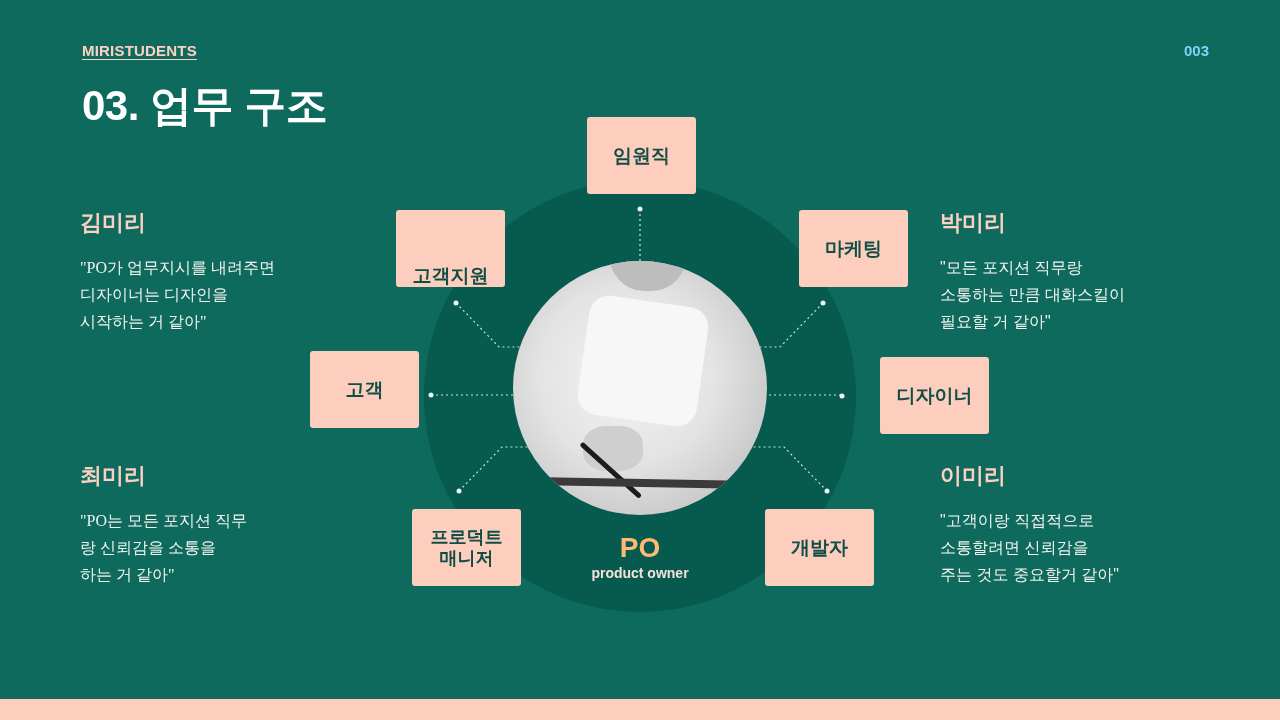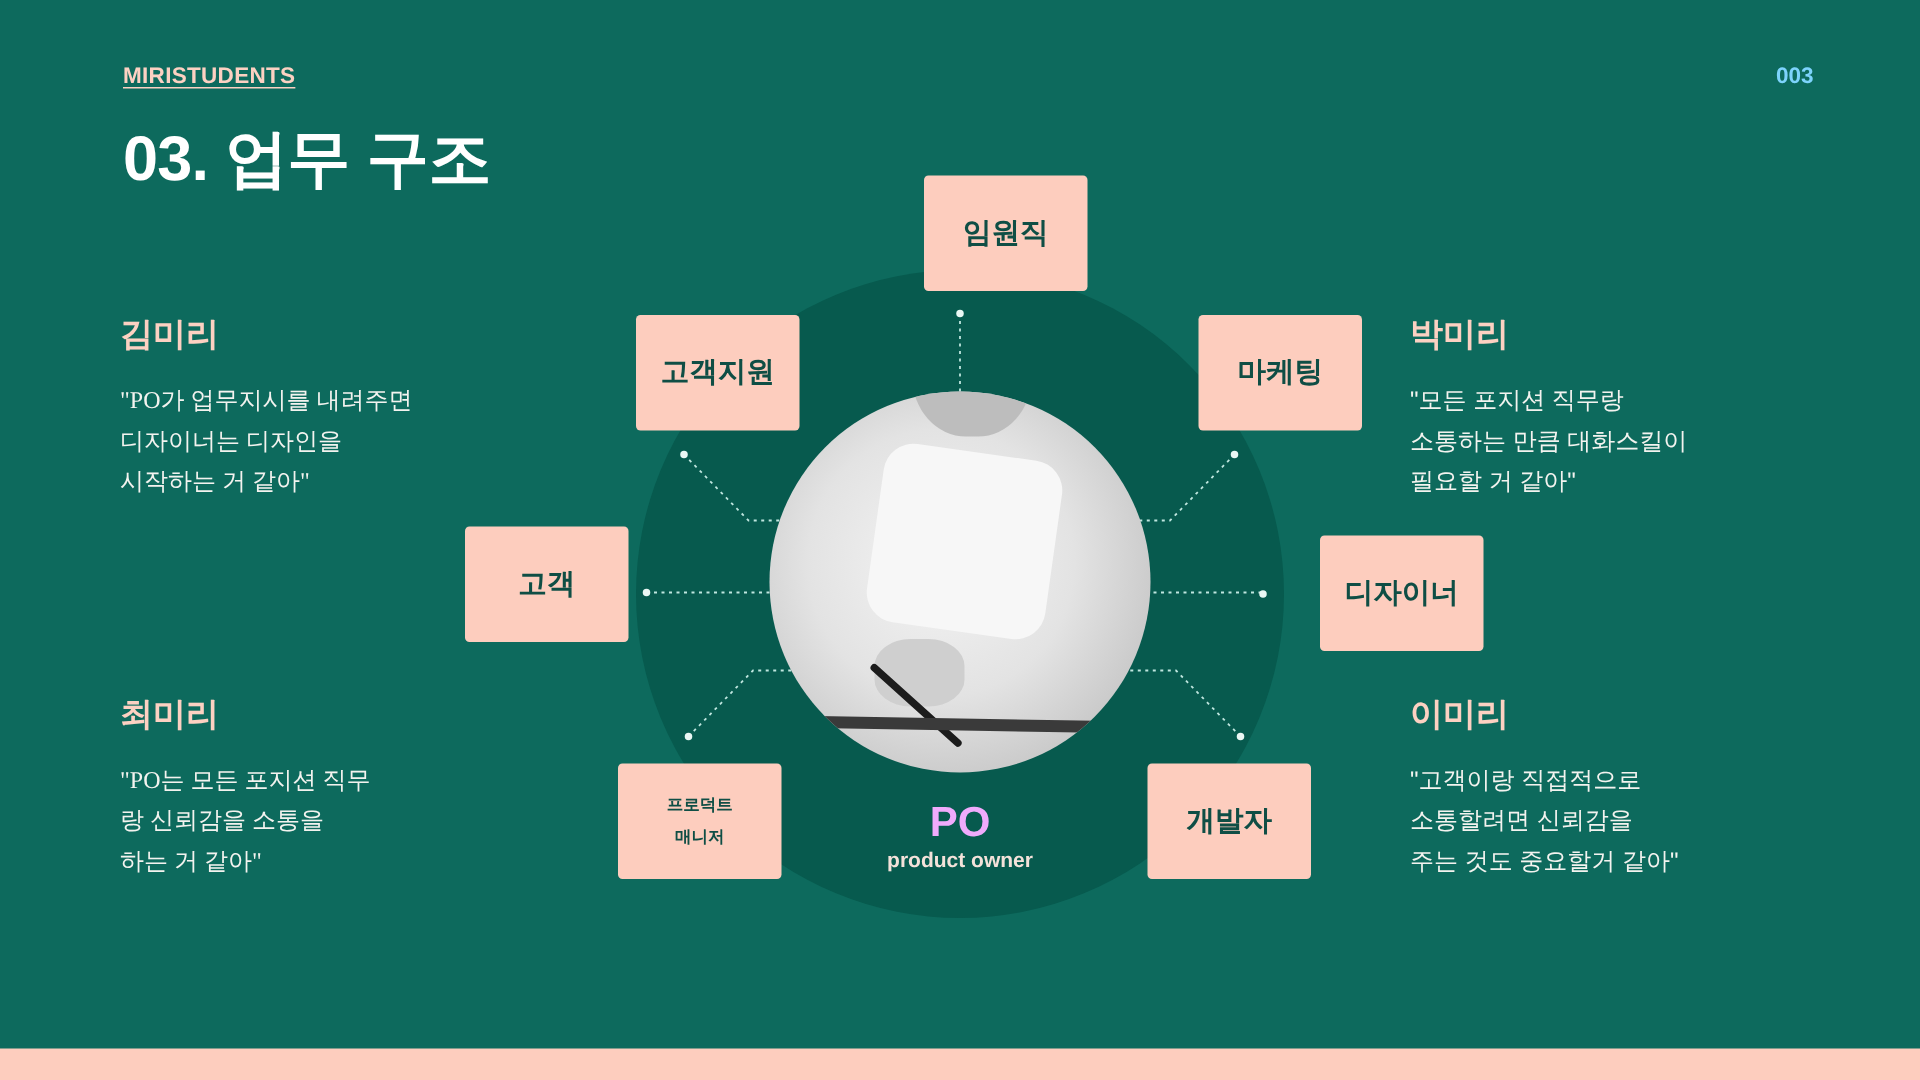--- a/index.html
+++ b/index.html
@@ -70,26 +70,26 @@
   .connectors { position: absolute; left: 0; top: 0; width: 1280px; height: 720px; pointer-events: none; }
 
   .node {
     position: absolute; width: 109px; height: 77px;
     background: #fdcdbe; border-radius: 3px;
     display: flex; align-items: center; justify-content: center;
     text-align: center;
     font-size: 19px; font-weight: 700; color: #0f4e45;
     line-height: 23px;
   }
-  .node .two-line { font-size: 11px; line-height: 21px; }
+  .node .two-line { font-size: 18px; line-height: 21px; }
 
   .po-label {
     position: absolute; left: 560px; top: 532px; width: 160px; text-align: center;
   }
-  .po-title { font-size: 28px; font-weight: 700; color: #f0abfc; line-height: 32px; }
+  .po-title { font-size: 28px; font-weight: 700; color: #fdba74; line-height: 32px; }
   .po-sub { font-size: 14px; font-weight: 700; color: #f4e2da; line-height: 18px; }
 
   .bottom-bar {
     position: absolute; left: 0; top: 699px; width: 1280px; height: 21px;
     background: #fdcdbe;
   }
 </style>
 </head>
 <body>
 
@@ -147,24 +147,24 @@
 </svg>
 
 <div class="photo-circle">
   <div class="photo-face"></div>
   <div class="photo-collar"></div>
   <div class="photo-hand"></div>
   <div class="photo-pen"></div>
   <div class="photo-clipboard"></div>
 </div>
 
-<div class="node" style="left:616px; top:117px;text-align:center;">
+<div class="node" style="left:587px; top:117px;text-align:center;">
   <span>임원직</span>
 </div>
-<div class="node" style="left:424px; top:210px;">
+<div class="node" style="left:396px; top:210px;align-items:flex-end;">
   <span>고객지원</span>
 </div>
 <div class="node" style="left:759px; top:210px;margin-left:40px;">
   <span>마케팅</span>
 </div>
 <div class="node" style="left:292px; top:351px;margin-left:18px;">
   <span>고객</span>
 </div>
 <div class="node" style="left:880px; top:357px;">
   <span>디자이너</span>

